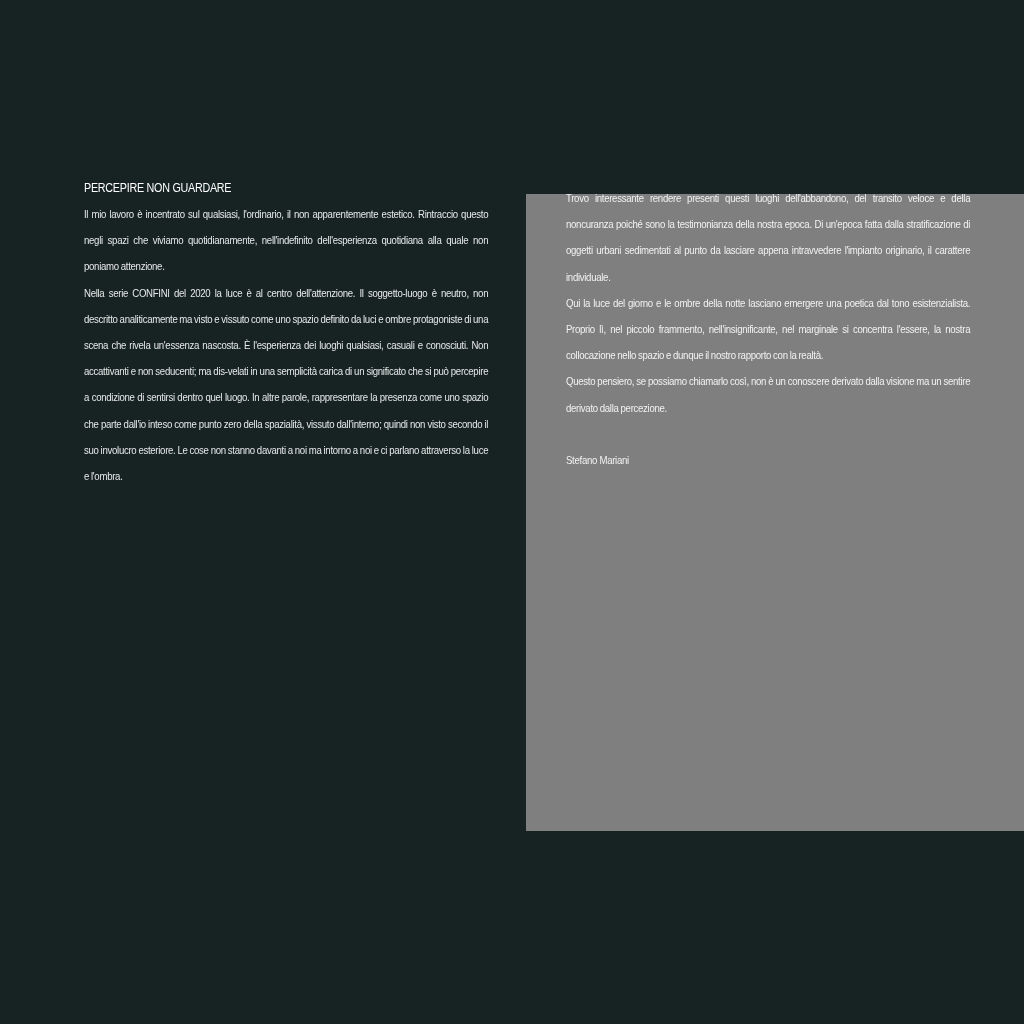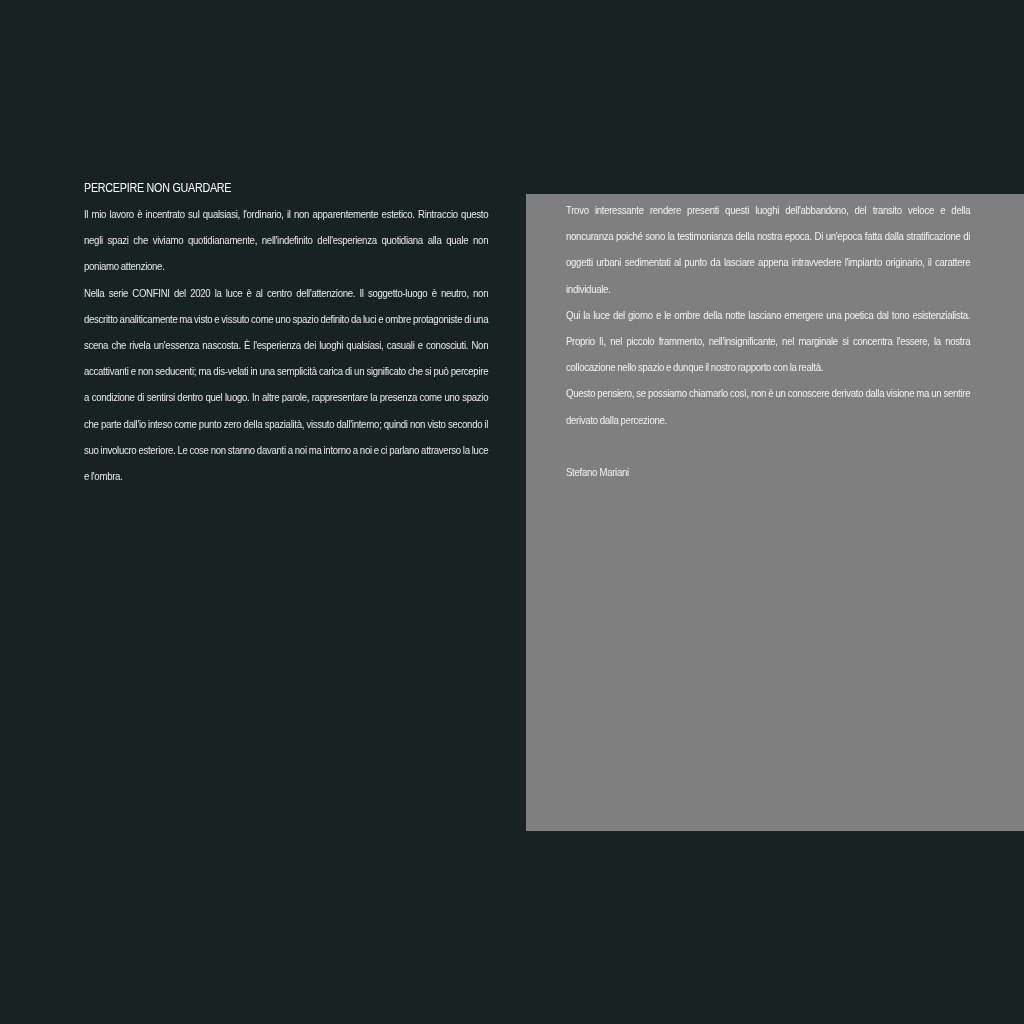--- a/index.html
+++ b/index.html
@@ -46,21 +46,21 @@
       position: absolute;
       left: 526px;
       top: 194px;
       width: 498px;
       height: 637px;
       background: #7f7f7f;
     }
     .right-col {
       position: absolute;
       left: 566px;
-      top: 197px;
+      top: 185px;
       width: 404px;
       color: #f0f0f0;
     }
     .right-col .para {
       color: #f2f2f2;
     }
     .signature {
       font-size: 11.2px;
       line-height: 26px;
       margin-top: 26px;

